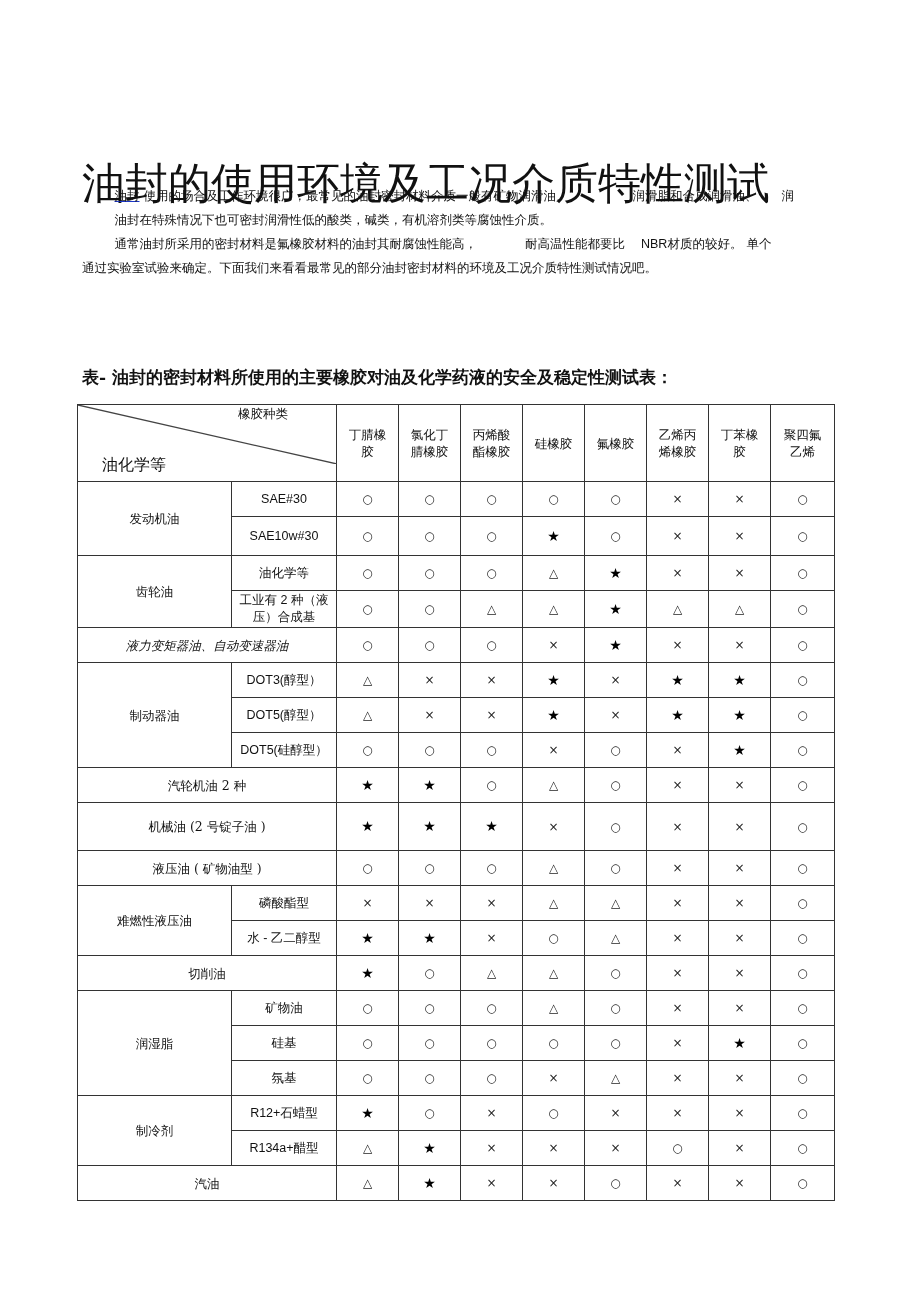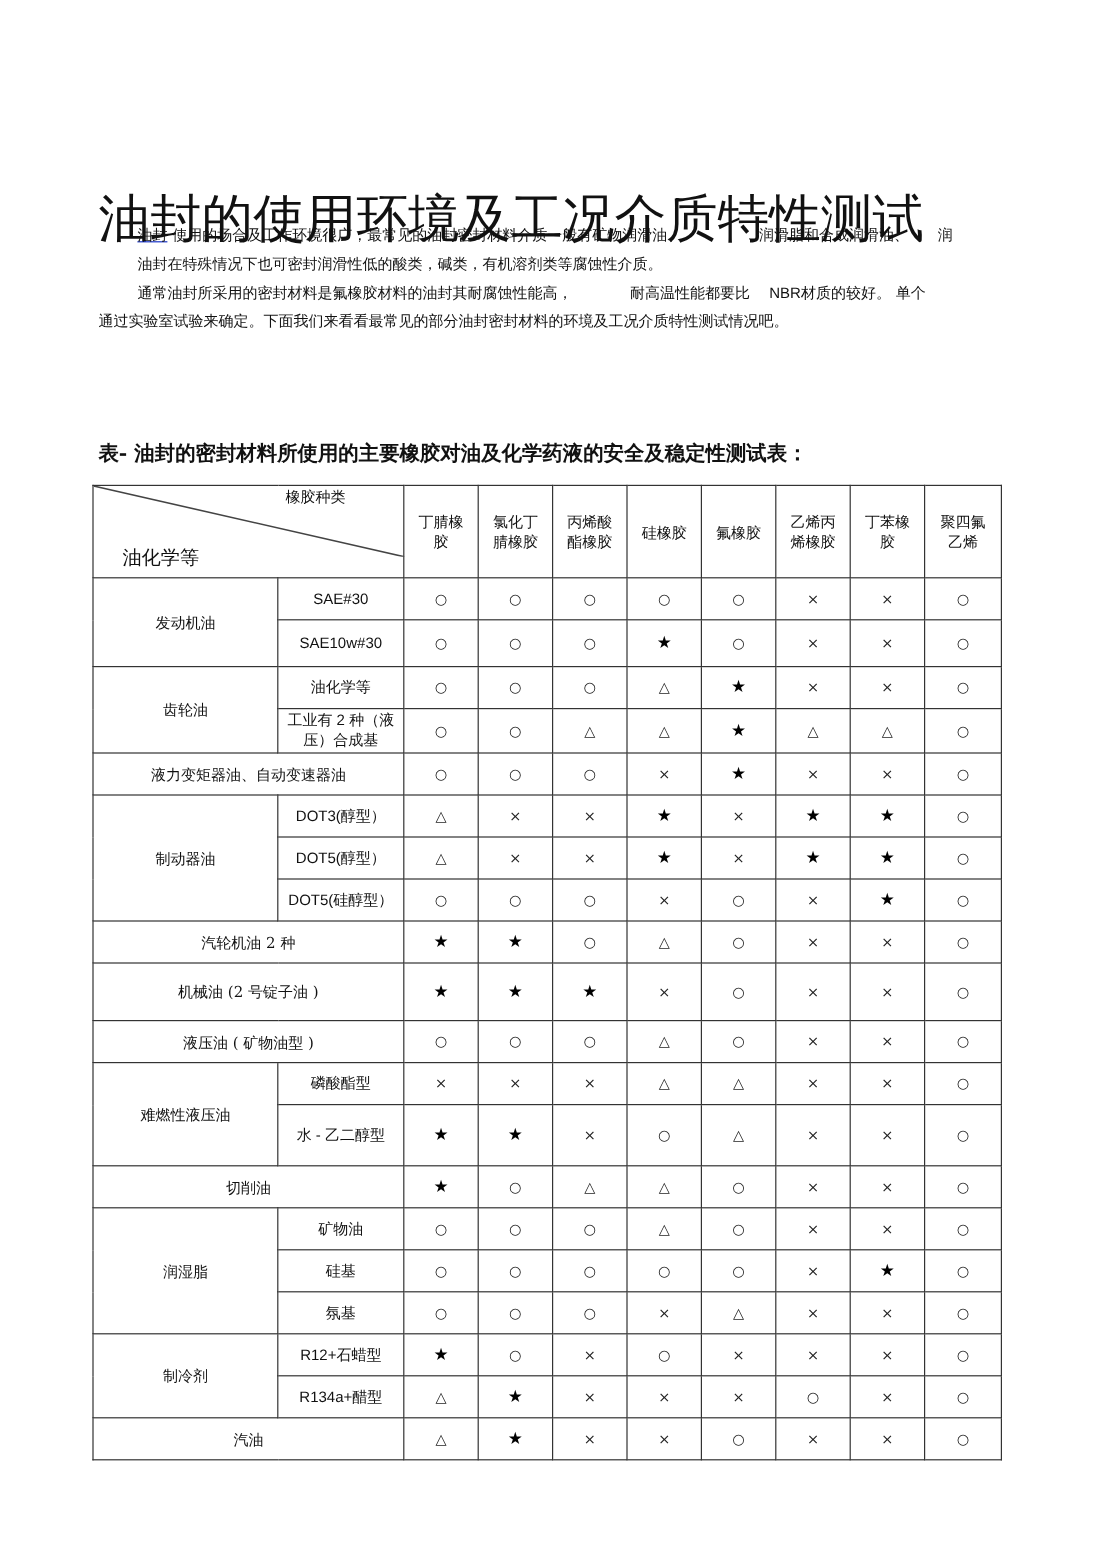--- a/index.html
+++ b/index.html
@@ -130,21 +130,21 @@
         </td>
         <td><span class="sym">○</span></td>
         <td><span class="sym">○</span></td>
         <td><span class="sym">△</span></td>
         <td><span class="sym">△</span></td>
         <td><span class="sym star">★</span></td>
         <td><span class="sym">△</span></td>
         <td><span class="sym">△</span></td>
         <td><span class="sym">○</span></td>
       </tr>
-      <tr style="height: 35px;">
+      <tr style="height: 35px; font-style: italic;">
         <td colspan="2">液力变矩器油、自动变速器油</td>
         <td><span class="sym">○</span></td>
         <td><span class="sym">○</span></td>
         <td><span class="sym">○</span></td>
         <td><span class="sym">×</span></td>
         <td><span class="sym star">★</span></td>
         <td><span class="sym">×</span></td>
         <td><span class="sym">×</span></td>
         <td><span class="sym">○</span></td>
       </tr>
@@ -220,21 +220,21 @@
         <td class="sub">磷酸酯型</td>
         <td><span class="sym">×</span></td>
         <td><span class="sym">×</span></td>
         <td><span class="sym">×</span></td>
         <td><span class="sym">△</span></td>
         <td><span class="sym">△</span></td>
         <td><span class="sym">×</span></td>
         <td><span class="sym">×</span></td>
         <td><span class="sym">○</span></td>
       </tr>
-      <tr style="height: 51px;">
+      <tr style="height: 35px;">
         <td class="sub">水 - 乙二醇型</td>
         <td><span class="sym star">★</span></td>
         <td><span class="sym star">★</span></td>
         <td><span class="sym">×</span></td>
         <td><span class="sym">○</span></td>
         <td><span class="sym">△</span></td>
         <td><span class="sym">×</span></td>
         <td><span class="sym">×</span></td>
         <td><span class="sym">○</span></td>
       </tr>

